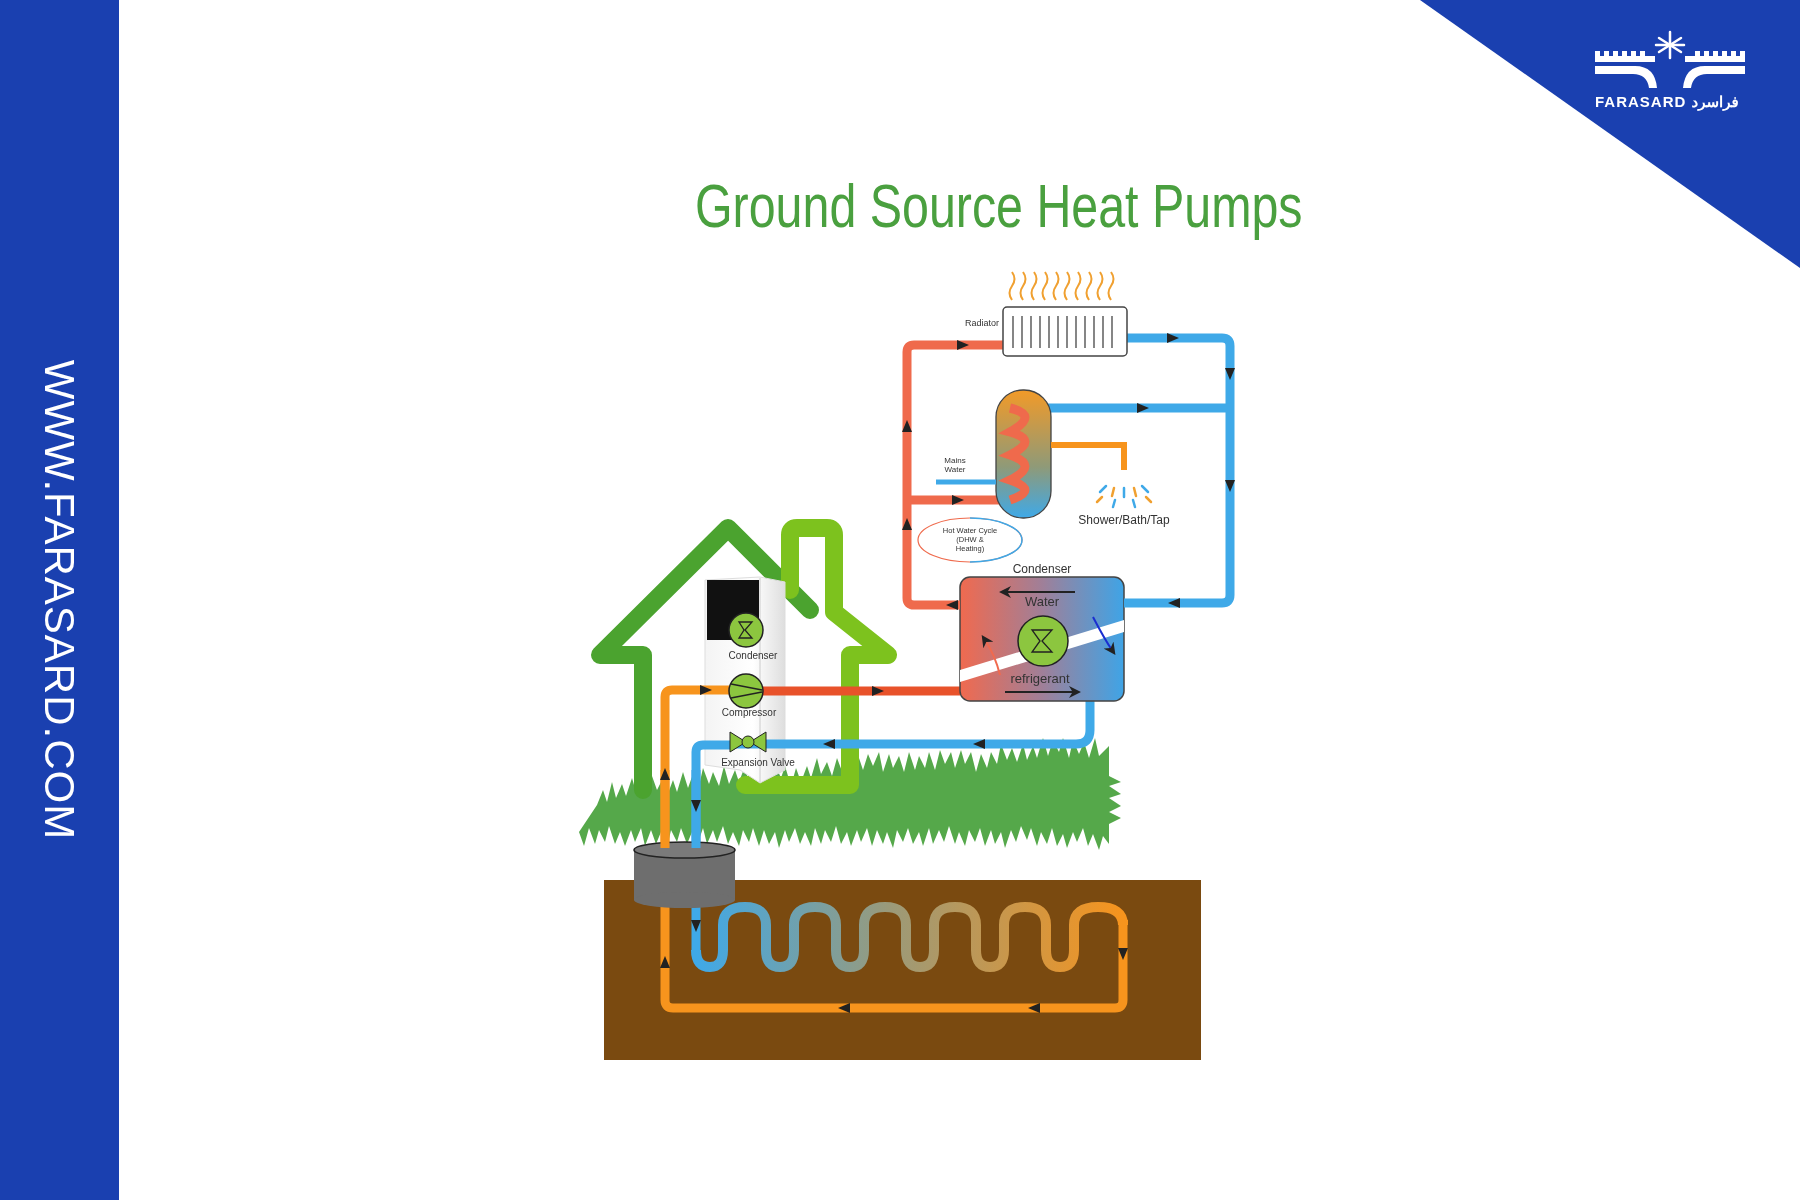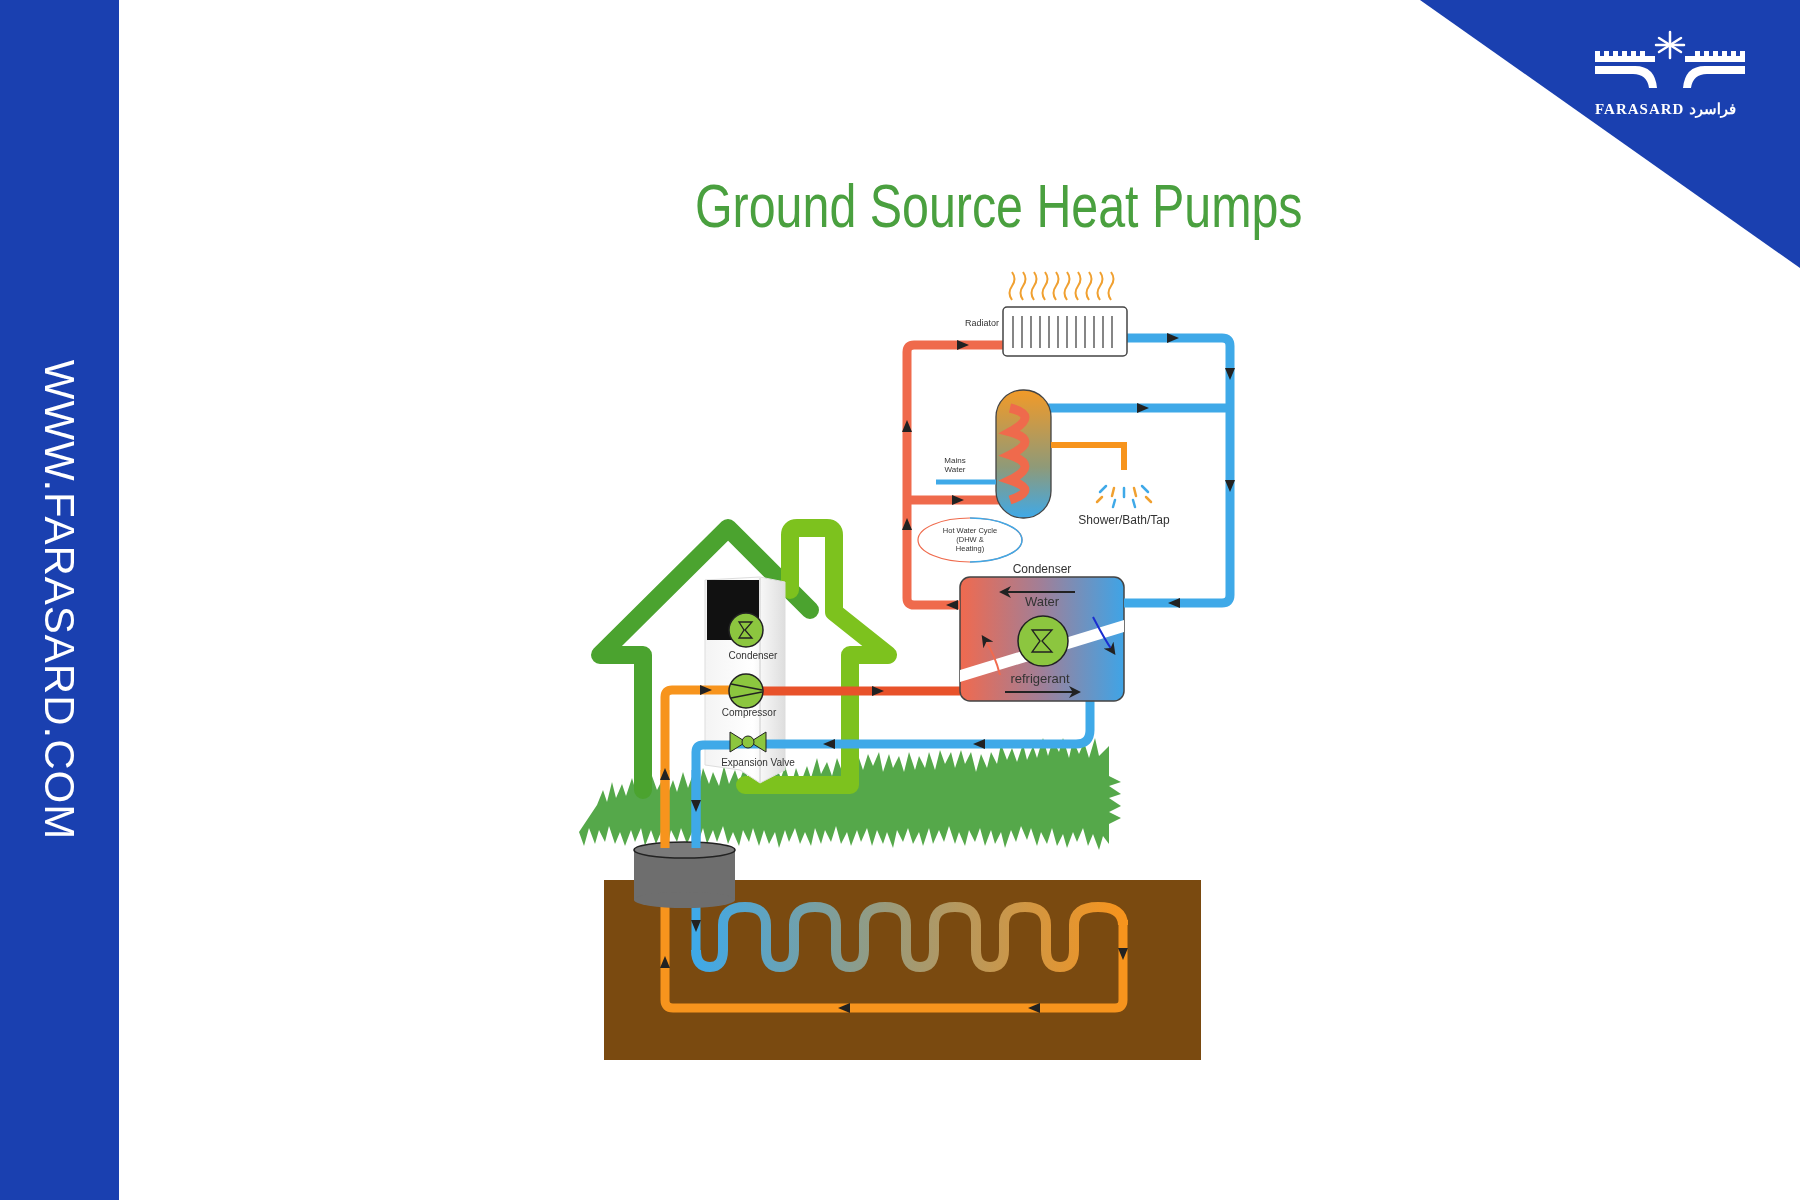--- a/index.html
+++ b/index.html
@@ -14,23 +14,23 @@
   .side-url {
     position: absolute; left: 59px; top: 600px;
     transform: translate(-50%, -50%) rotate(90deg);
     color: #ffffff; font-size: 42px; letter-spacing: 1px; white-space: nowrap;
     font-family: "Liberation Sans", sans-serif;
   }
   .corner {
     position: absolute; right: 0; top: 0; width: 380px; height: 270px;
   }
   .logo-text {
-    position: absolute; left: 1595px; top: 100px; color: #fff;
+    position: absolute; left: 1595px; top: 93px; color: #fff;
     font-size: 15px; font-weight: bold; letter-spacing: 1px;
-    font-family: Liberation Serif, serif;
+    font-family: Liberation Sans, sans-serif;
   }
   .title {
     position: absolute; left: 695px; top: 170px; width: 640px;
     color: #4aa03f; font-size: 62px; white-space: nowrap;
     font-family: "Liberation Sans Narrow", "Liberation Sans", sans-serif;
     transform: scaleX(0.78); transform-origin: left top; letter-spacing: 0px;
   }
   svg.diagram { position: absolute; left: 0; top: 0; }
   .lbl { font-family: "Liberation Sans", sans-serif; fill: #333; }
 </style>

